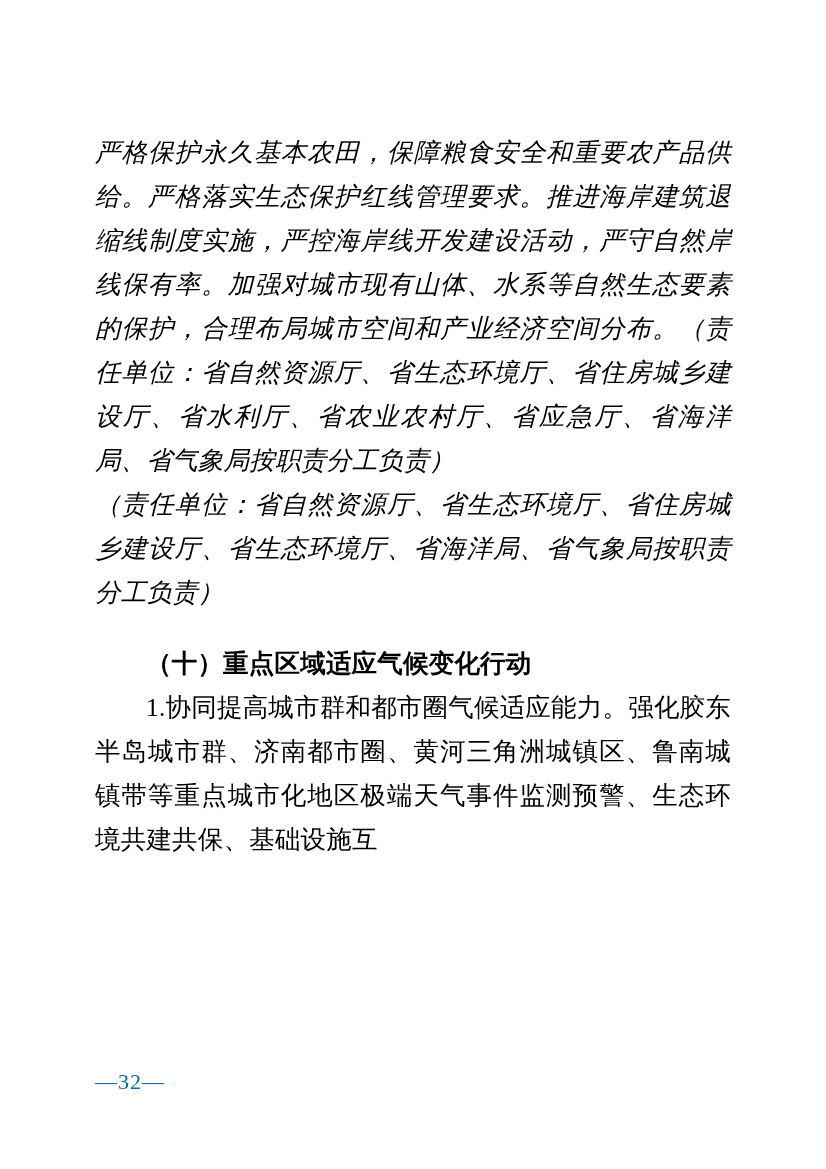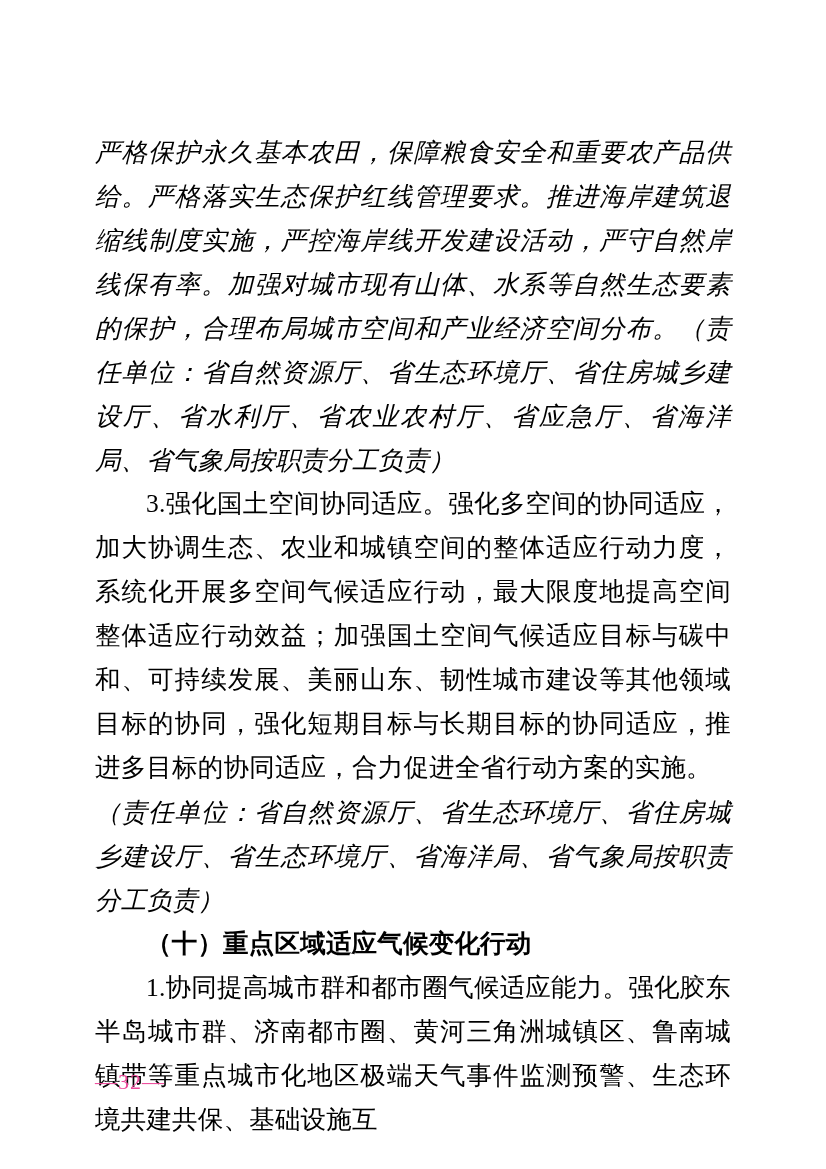--- a/index.html
+++ b/index.html
@@ -38,48 +38,48 @@
   }
   p.kai {
     font-family: "DejaVu Serif", "Liberation Serif", serif;
     font-style: italic;
   }
   p.indent {
     text-indent: 51px;
   }
   p.bold-head {
     font-weight: bold;
+    margin-top: 28px;
   }
   .blk {
     margin-bottom: 0px;
   }
   .footer {
     position: absolute;
     left: 95px;
     bottom: 72px;
     width: 636px;
     font-size: 22px;
     line-height: 30px;
     font-family: "Liberation Serif", "DejaVu Serif", serif;
-    color: #ec4899;
+    color: #0369a1;
     text-align: left;
   }
   .pagenum {
     letter-spacing: 1px;
   }
 </style>
 </head>
 <body>
 
 <div class="page">
   <div class="doc-body">
 
     <p class="para kai blk">严格保护永久基本农田，保障粮食安全和重要农产品供给。严格落实生态保护红线管理要求。推进海岸建筑退缩线制度实施，严控海岸线开发建设活动，严守自然岸线保有率。加强对城市现有山体、水系等自然生态要素的保护，合理布局城市空间和产业经济空间分布。（责任单位：省自然资源厅、省生态环境厅、省住房城乡建设厅、省水利厅、省农业农村厅、省应急厅、省海洋局、省气象局按职责分工负责）</p>
 
-    <p class="para indent blk">3.强化国土空间协同适应。强化多空间的协同适应，加大协调生态、农业和城镇空间的整体适应行动力度，系统化开展多空间气候适应行动，最大限度地提高空间整体适应行动效益；加强国土空间气候适应目标与碳中和、可持续发展、美丽山东、韧性城市建设等其他领域目标的协同，强化短期目标与长期目标的协同适应，推进多目标的协同适应，合力促进全省行动方案的实施。</p>
 
     <p class="para kai blk">（责任单位：省自然资源厅、省生态环境厅、省住房城乡建设厅、省生态环境厅、省海洋局、省气象局按职责分工负责）</p>
 
     <p class="para indent bold-head blk">（十）重点区域适应气候变化行动</p>
 
 
     <p class="para indent blk">1.协同提高城市群和都市圈气候适应能力。强化胶东半岛城市群、济南都市圈、黄河三角洲城镇区、鲁南城镇带等重点城市化地区极端天气事件监测预警、生态环境共建共保、基础设施互</p>
 
   </div>
 </div>

